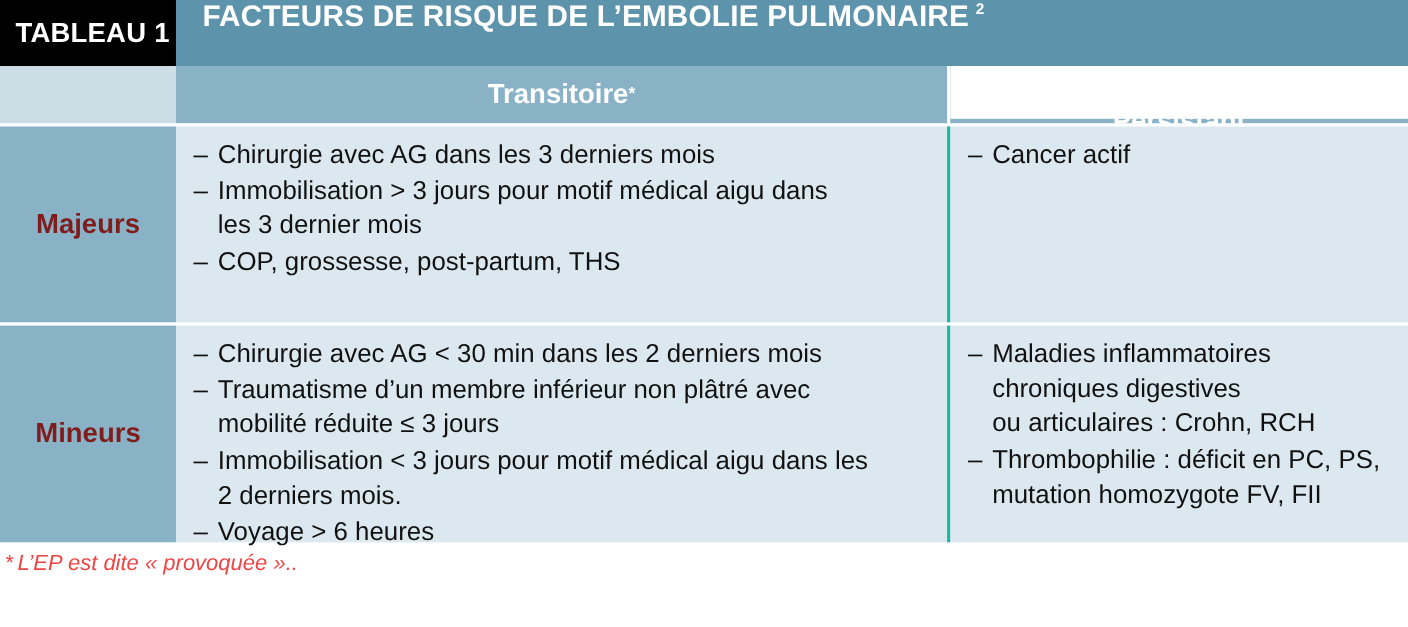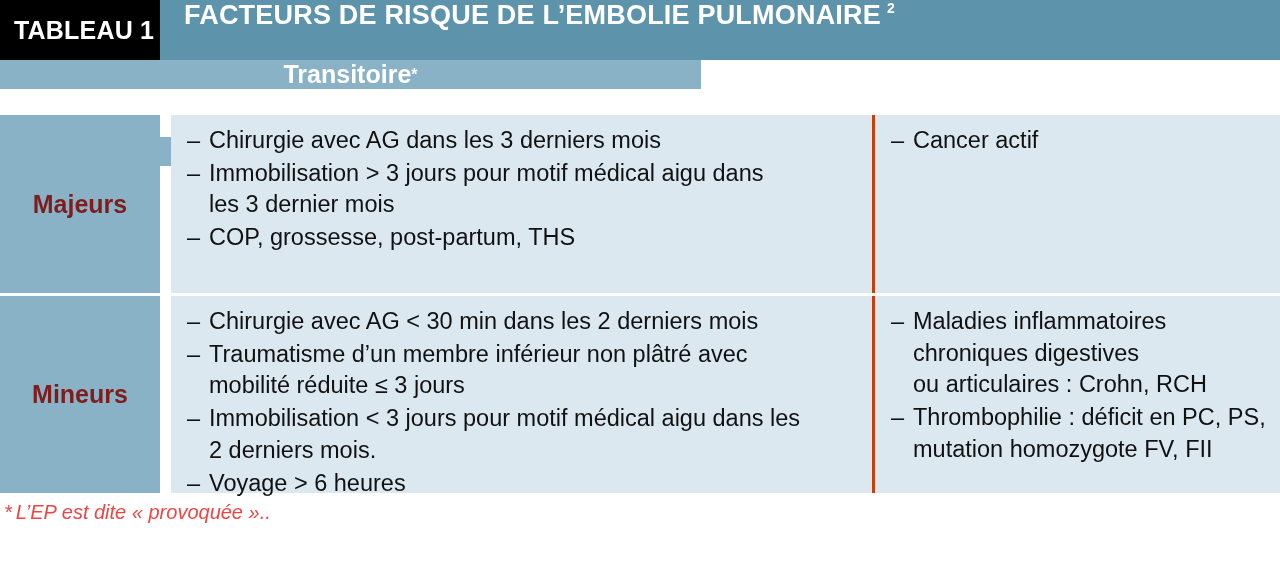--- a/index.html
+++ b/index.html
@@ -51,21 +51,20 @@
     font-size: 14px;
     font-weight: bold;
     vertical-align: super;
     margin-left: 6px;
   }
 
   
   .head-row {
     display: flex;
     height: 52px;
-    flex-direction: column;
   }
   .head-corner {
     width: 160px;
     background: #cdddE6;
   }
   .head-cell {
     background: #89b2c6;
     color: #ffffff;
     font-size: 25px;
     font-weight: bold;
@@ -104,22 +103,21 @@
     justify-content: center;
     box-sizing: border-box;
   }
   .cell {
     background: #dbe8ef;
     box-sizing: border-box;
     padding: 10px 14px 12px 16px;
   }
   .cell.col-transitoire {
     width: 704px;
-    border-right: 3px solid #c2410c;
-    margin-left: 11px;
+    border-right: 3px solid #14b8a6;
   }
   .cell.col-persistant {
     flex: 1;
   }
   .row-majeurs .cell { height: 178px; }
   .row-mineurs .cell { height: 197px; }
 
   ul.items {
     list-style: none;
     margin: 0;

